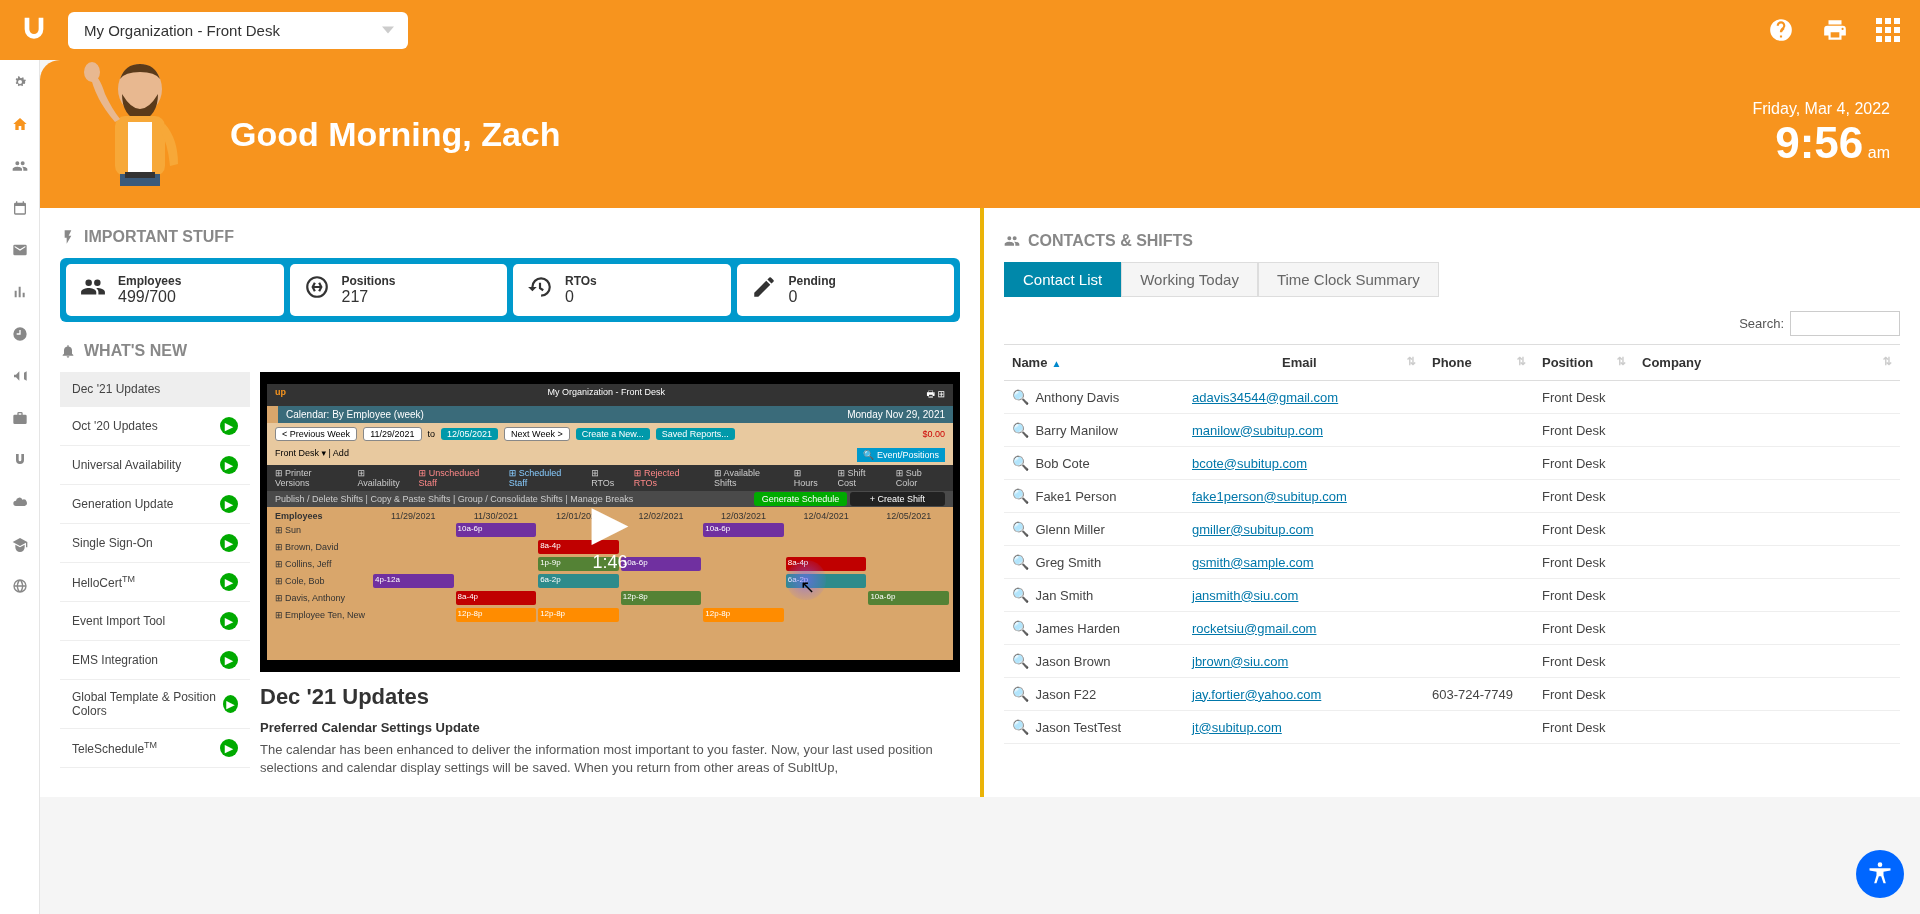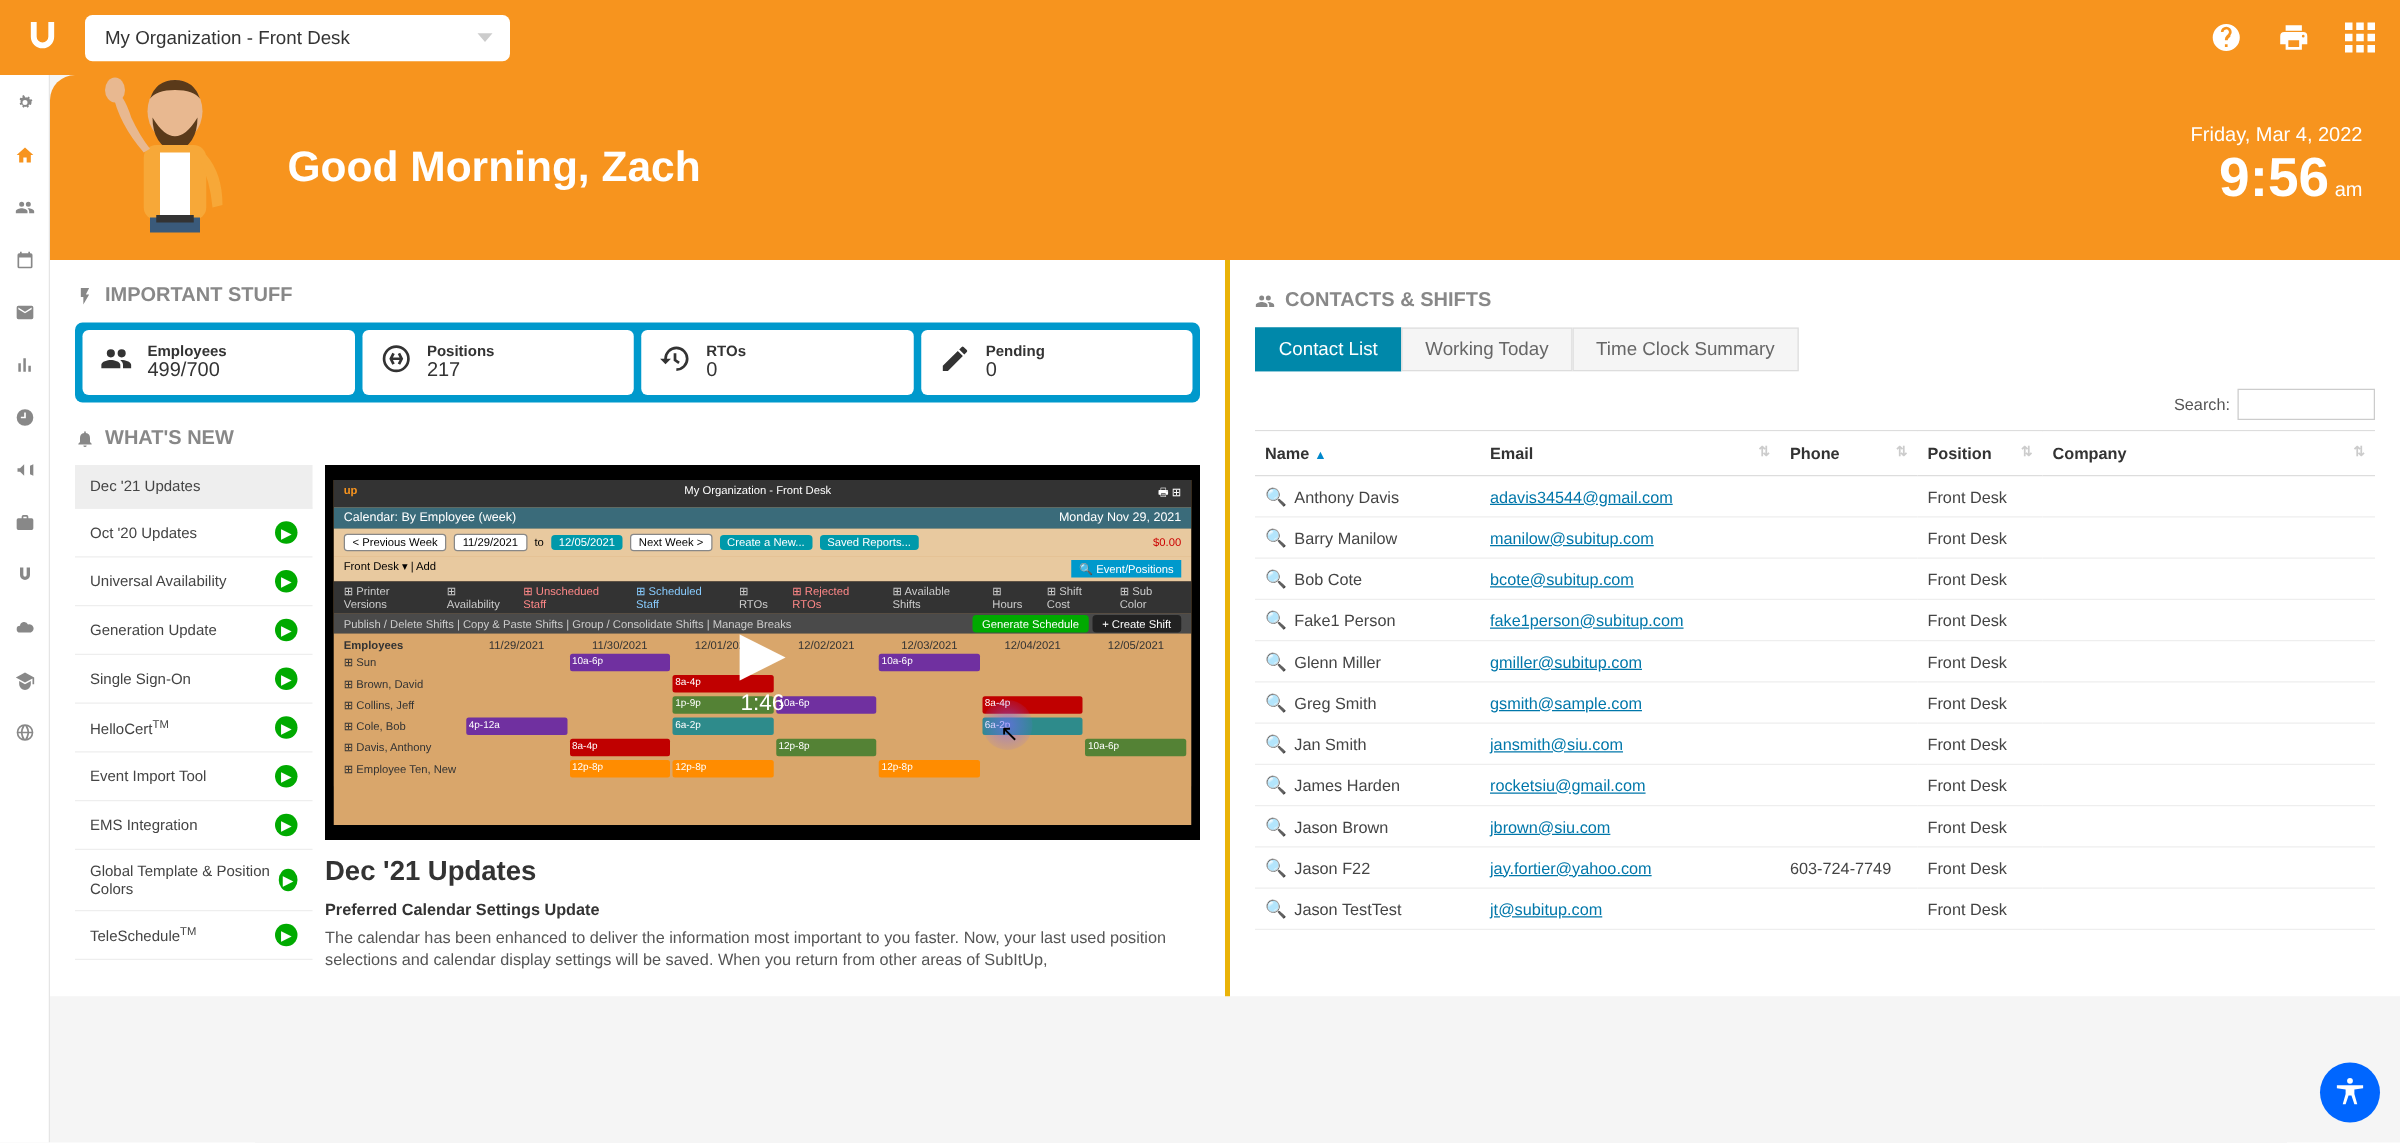--- a/index.html
+++ b/index.html
@@ -57,28 +57,28 @@
 tbody td { padding: 8px 8px; border-bottom: 1px solid #eee; color: #444; }
 .mag { color: #e89000; cursor: pointer; font-size: 14px; margin-right:6px;}
 .email-link { color: #0077aa; text-decoration: underline; cursor: pointer; }
 .sort-arrow { color: #0088cc; font-size: 10px; margin-left: 4px;}
 .sort-both { color: #ccc; font-size: 11px; float:right;}
 .access-btn { position: absolute; right: 16px; bottom: 16px; width: 48px; height: 48px; background: #0066ff; border-radius: 50%; display:flex; align-items:center; justify-content:center; z-index:100;}
 .access-btn svg { fill:#fff; width:28px; height:28px;}
 .cursor-spot { position: absolute; left: 786px; top: 560px; width: 40px; height: 40px; background: radial-gradient(circle, rgba(120,100,255,0.6) 0%, rgba(120,100,255,0.1) 70%); border-radius: 50%; z-index: 50; pointer-events:none;}
 .cursor-arrow { position: absolute; left: 800px; top: 576px; z-index: 51; font-size: 18px; pointer-events:none;}
 sup{font-size:9px;}
-.cal-sub{background:#3a6b7a;color:#fff;padding:3px 8px;font-size:10px;display:flex;justify-content:space-between;}
+.cal-sub{background:#3a6b7a;color:#fff;padding:3px 8px;font-size:10px;display:flex;justify-content:space-between;margin-left:11px;}
 .cal-ctrl{background:#e8c99f;padding:4px 8px;display:flex;gap:6px;font-size:9px;align-items:center;}
 .cal-ctrl .pill{background:#fff;border:1px solid #888;padding:1px 6px;border-radius:3px;}
 .cal-ctrl .teal{background:#0099aa;color:#fff;border:none;}
 .cal-tools{background:#333;color:#ccc;padding:3px 8px;font-size:9px;display:flex;gap:10px;}
 .cal-tools2{background:#4a4a4a;color:#ccc;padding:3px 8px;font-size:9px;display:flex;justify-content:space-between;}
 .cal-tools2 .green{background:#0a0;color:#fff;padding:2px 8px;border-radius:3px;}
-.cal-tools2 .dark{background:#222;color:#fff;padding:2px 8px;border-radius:3px;}
+.cal-tools2 .dark{background:#222;color:#fff;padding:2px 20px;border-radius:3px;}
 .cal-grid{background:#d9a66b;padding:4px;}
 .cal-head{display:grid;grid-template-columns:100px repeat(7,1fr);font-size:9px;color:#333;text-align:center;gap:2px;margin-bottom:2px;}
 .cal-row{display:grid;grid-template-columns:100px repeat(7,1fr);gap:2px;margin-bottom:3px;align-items:center;font-size:9px;}
 .cal-row .emp{color:#333;padding-left:4px;}
 .shift{height:14px;border-radius:2px;font-size:8px;color:#fff;padding:1px 2px;overflow:hidden;white-space:nowrap;}
 .s-purple{background:#7030a0;}
 .s-red{background:#c00000;}
 .s-green{background:#548235;}
 .s-teal{background:#2e8b8b;}
 .s-orange{background:#ff8c00;}
@@ -442,21 +442,21 @@
           <div class="tab">Time Clock Summary</div>
         </div>
         <div class="search-row">
           <span>Search:</span><input type="text" style="">
         </div>
         <div class="table-wrap">
         <table>
           <thead>
             <tr>
               <th style="width:180px;"><span>Name</span><span class="sort-arrow">▲</span></th>
-              <th style="width:240px;"><span>Email</span><span class="sort-both">⇅</span></th>
+              <th style="width:240px;text-align:center;"><span>Email</span><span class="sort-both">⇅</span></th>
               <th style="width:110px;"><span>Phone</span><span class="sort-both">⇅</span></th>
               <th style="width:100px;"><span>Position</span><span class="sort-both">⇅</span></th>
               <th><span>Company</span><span class="sort-both">⇅</span></th>
             </tr>
           </thead>
           <tbody id="contact-body">
                 <tr>
                   <td><span class="mag">🔍</span><span>Anthony Davis</span></td>
                   <td><span class="email-link">adavis34544@gmail.com</span></td>
                   <td></td>

